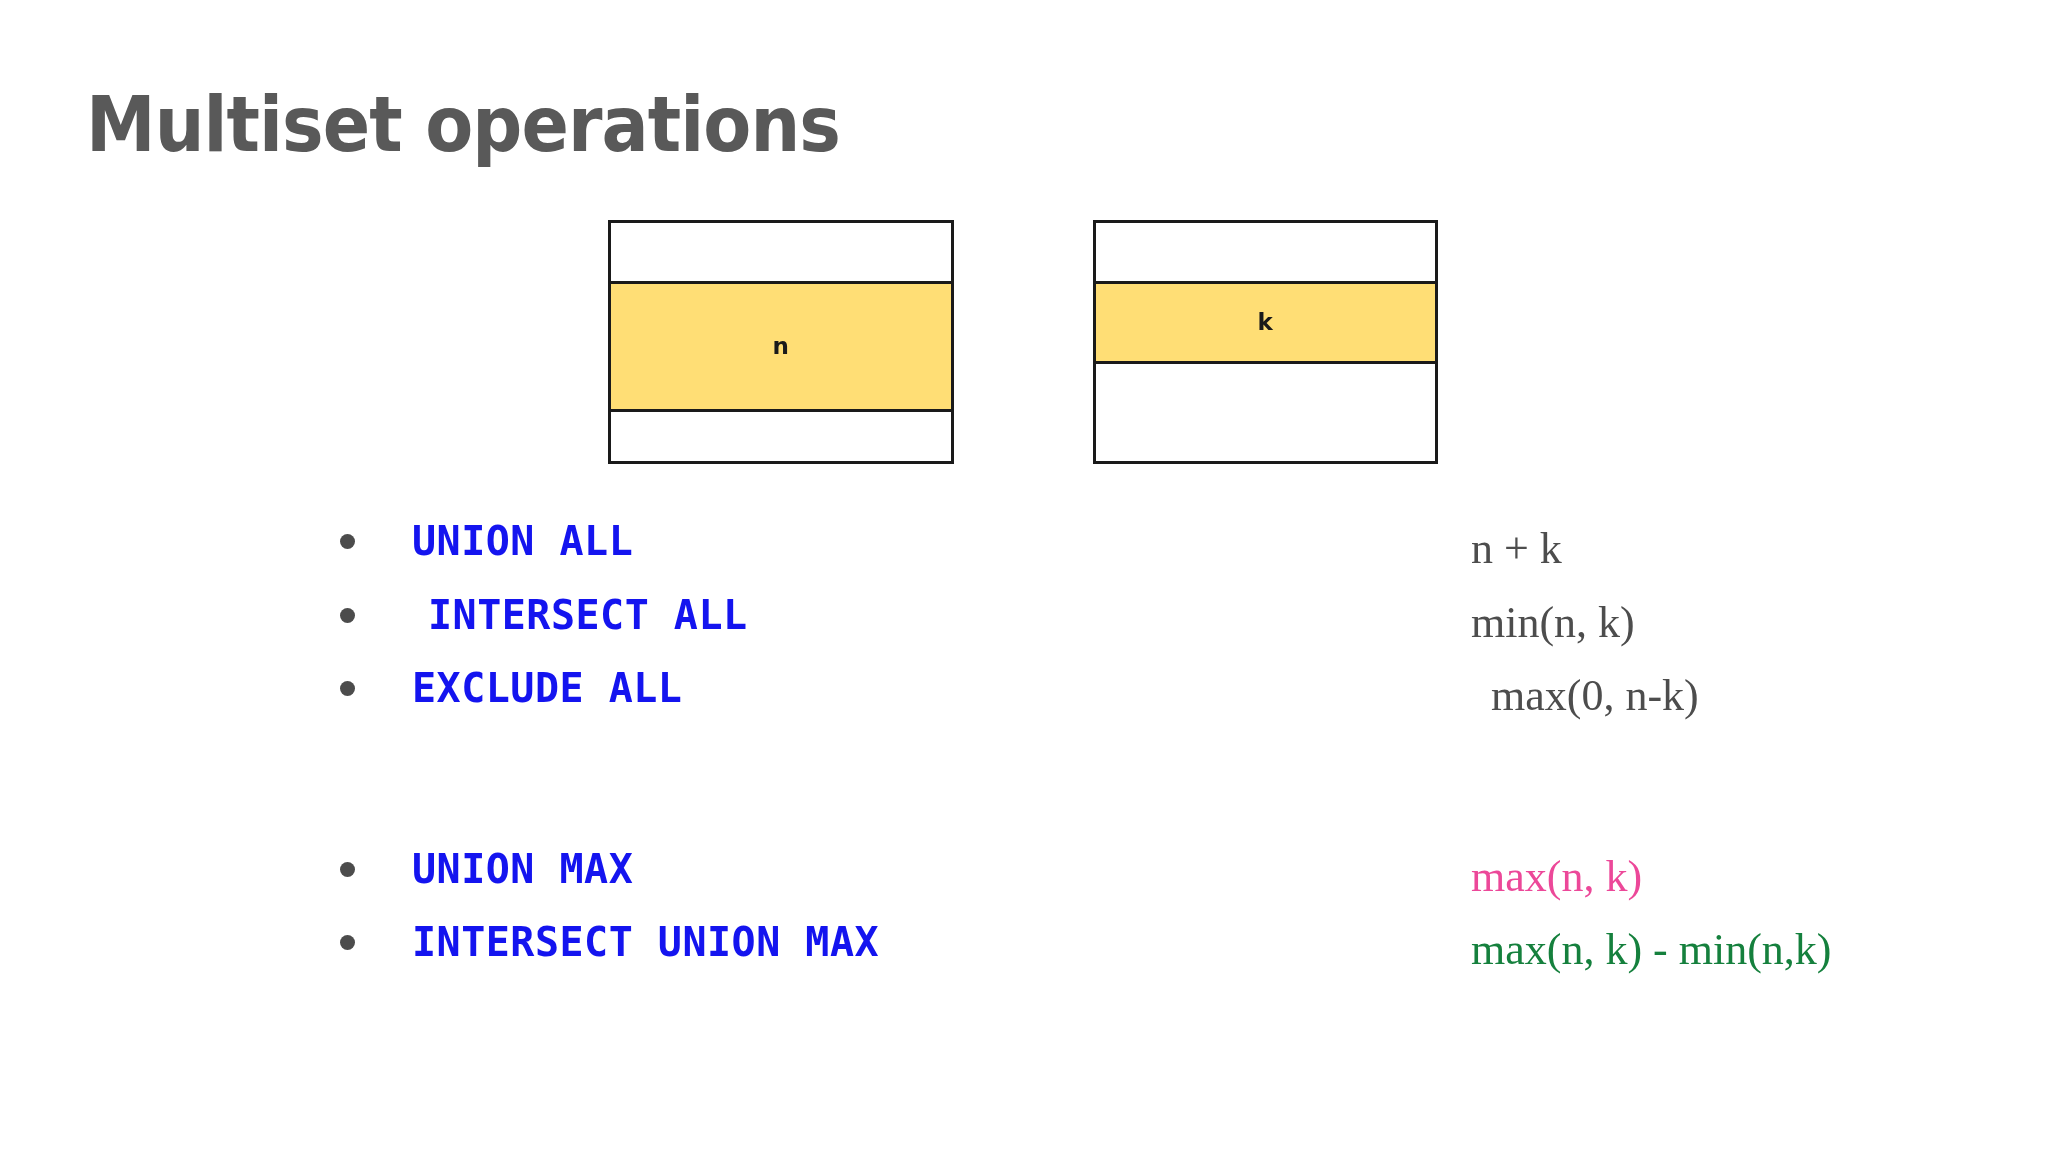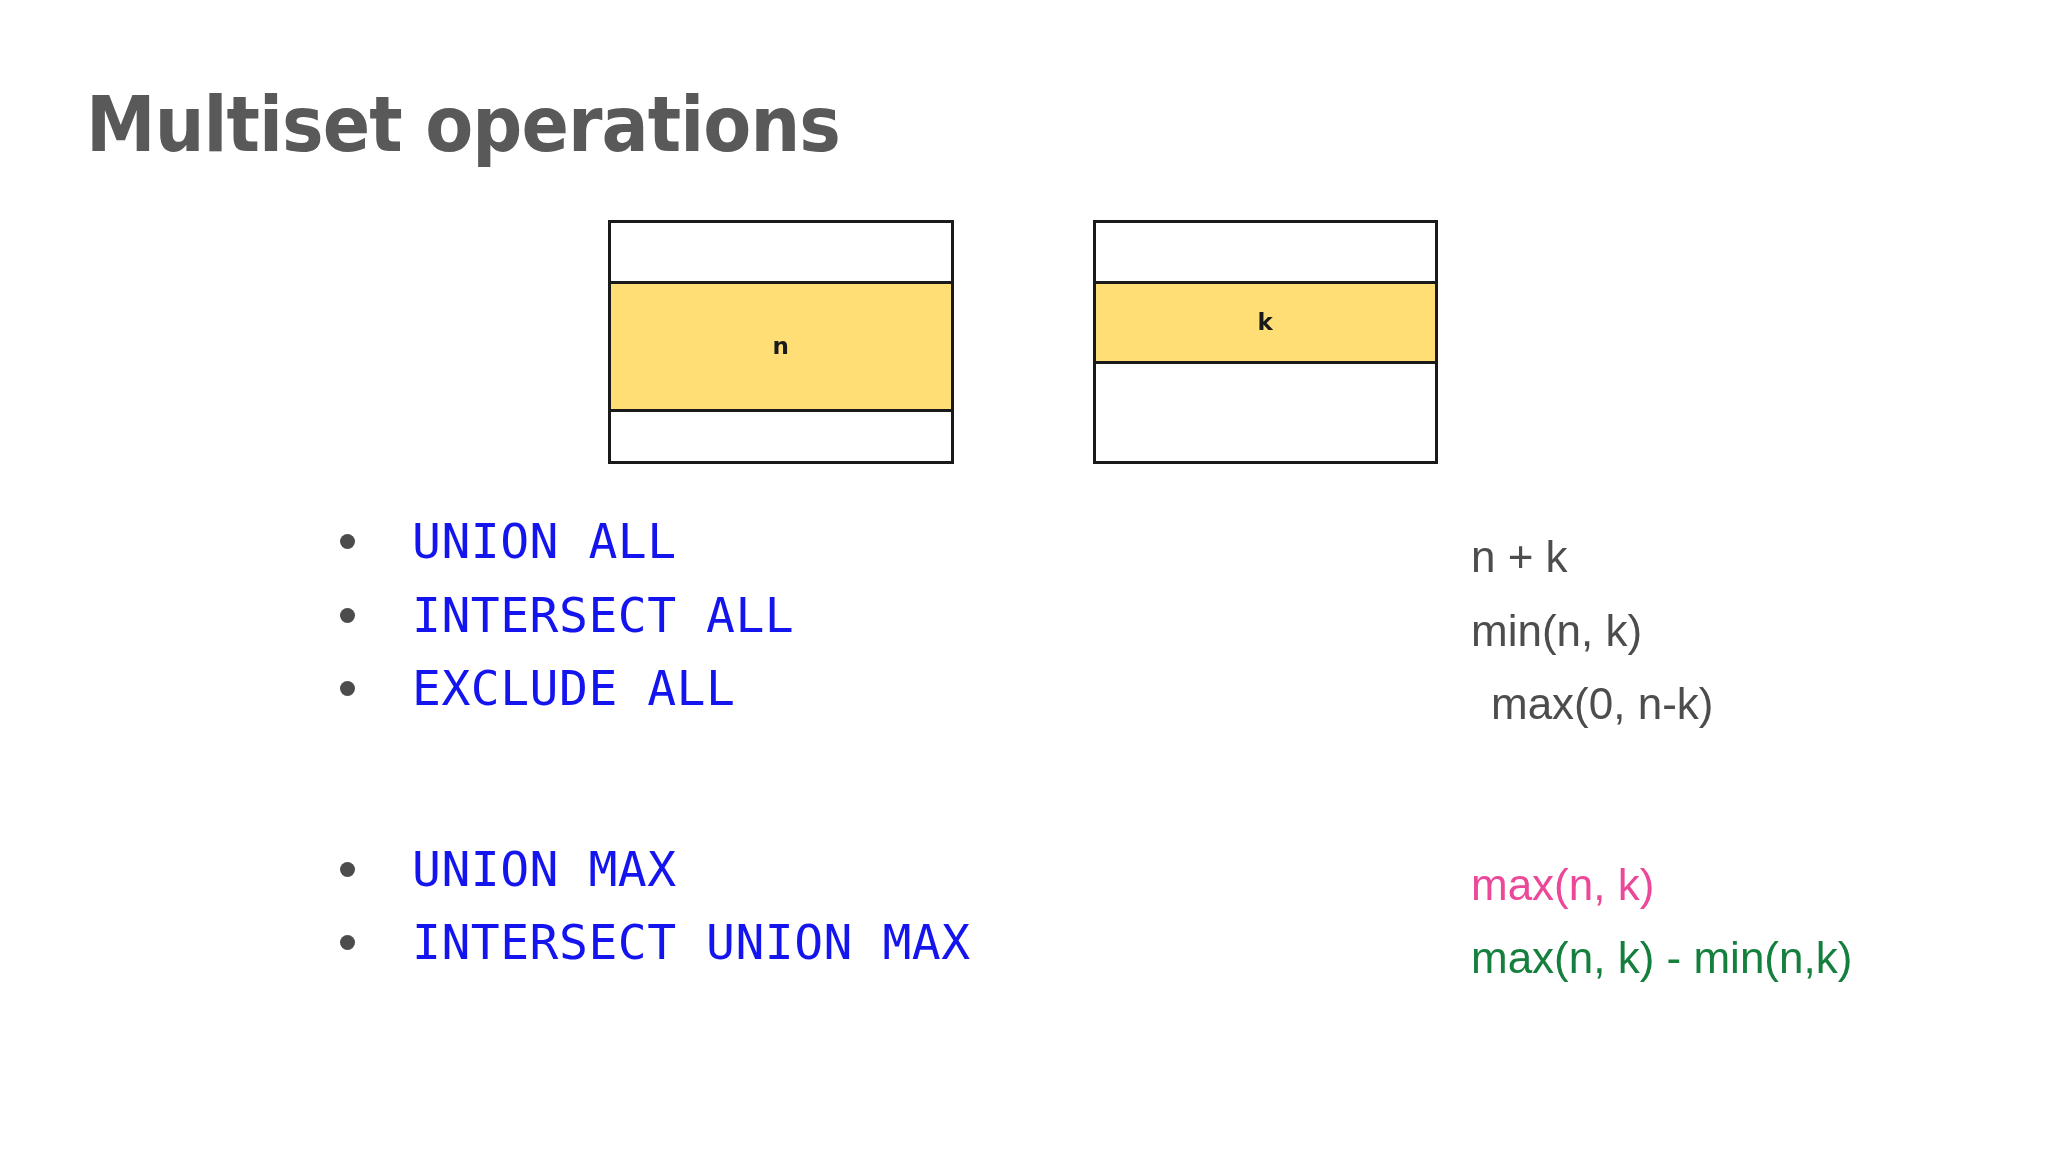--- a/index.html
+++ b/index.html
@@ -94,32 +94,32 @@
     width: 15px;
     height: 15px;
     border-radius: 50%;
     background: #4c4c4c;
   }
   .op-name {
     position: absolute;
     left: 72px;
     top: 0;
     font-family: "DejaVu Sans Mono", monospace;
-    font-size: 48px;
-    font-weight: 400;
+    font-size: 40px;
+    font-weight: 700;
     color: #1414ef;
     white-space: nowrap;
     line-height: 62px;
     letter-spacing: 0.5px;
   }
   .op-formula {
     position: absolute;
     left: 1131px;
-    top: 16px;
-    font-family: Liberation Sans, sans-serif;
+    top: 8px;
+    font-family: Liberation Serif, serif;
     font-size: 44px;
     font-weight: 400;
     color: #4d4d4d;
     white-space: nowrap;
     line-height: 62px;
   }
 
   .row-0 { top: 510px; }
   .row-1 { top: 584px; }
   .row-2 { top: 657px; }
@@ -152,21 +152,21 @@
   <div id="ops-list">
 
     <div class="op-row row-0">
       <span class="op-bullet" style="background: rgb(76, 76, 76);"></span>
       <span class="op-name" style="color: rgb(20, 20, 239);">UNION ALL</span>
       <span class="op-formula" style="color: rgb(77, 77, 77);">n + k</span>
     </div>
 
     <div class="op-row row-1">
       <span class="op-bullet" style="background: rgb(76, 76, 76);"></span>
-      <span class="op-name" style="color: rgb(20, 20, 239);">INTERSECT ALL</span>
+      <span class="op-name" style="color: rgb(20, 20, 239); margin-left: 16px;">INTERSECT ALL</span>
       <span class="op-formula" style="color: rgb(77, 77, 77);">min(n, k)</span>
     </div>
 
     <div class="op-row row-2">
       <span class="op-bullet" style="background: rgb(76, 76, 76);"></span>
       <span class="op-name" style="color: rgb(20, 20, 239);">EXCLUDE ALL</span>
       <span class="op-formula" style="color: rgb(77, 77, 77); margin-left: 20px;">max(0, n-k)</span>
     </div>
 
     <div class="op-row row-3">

